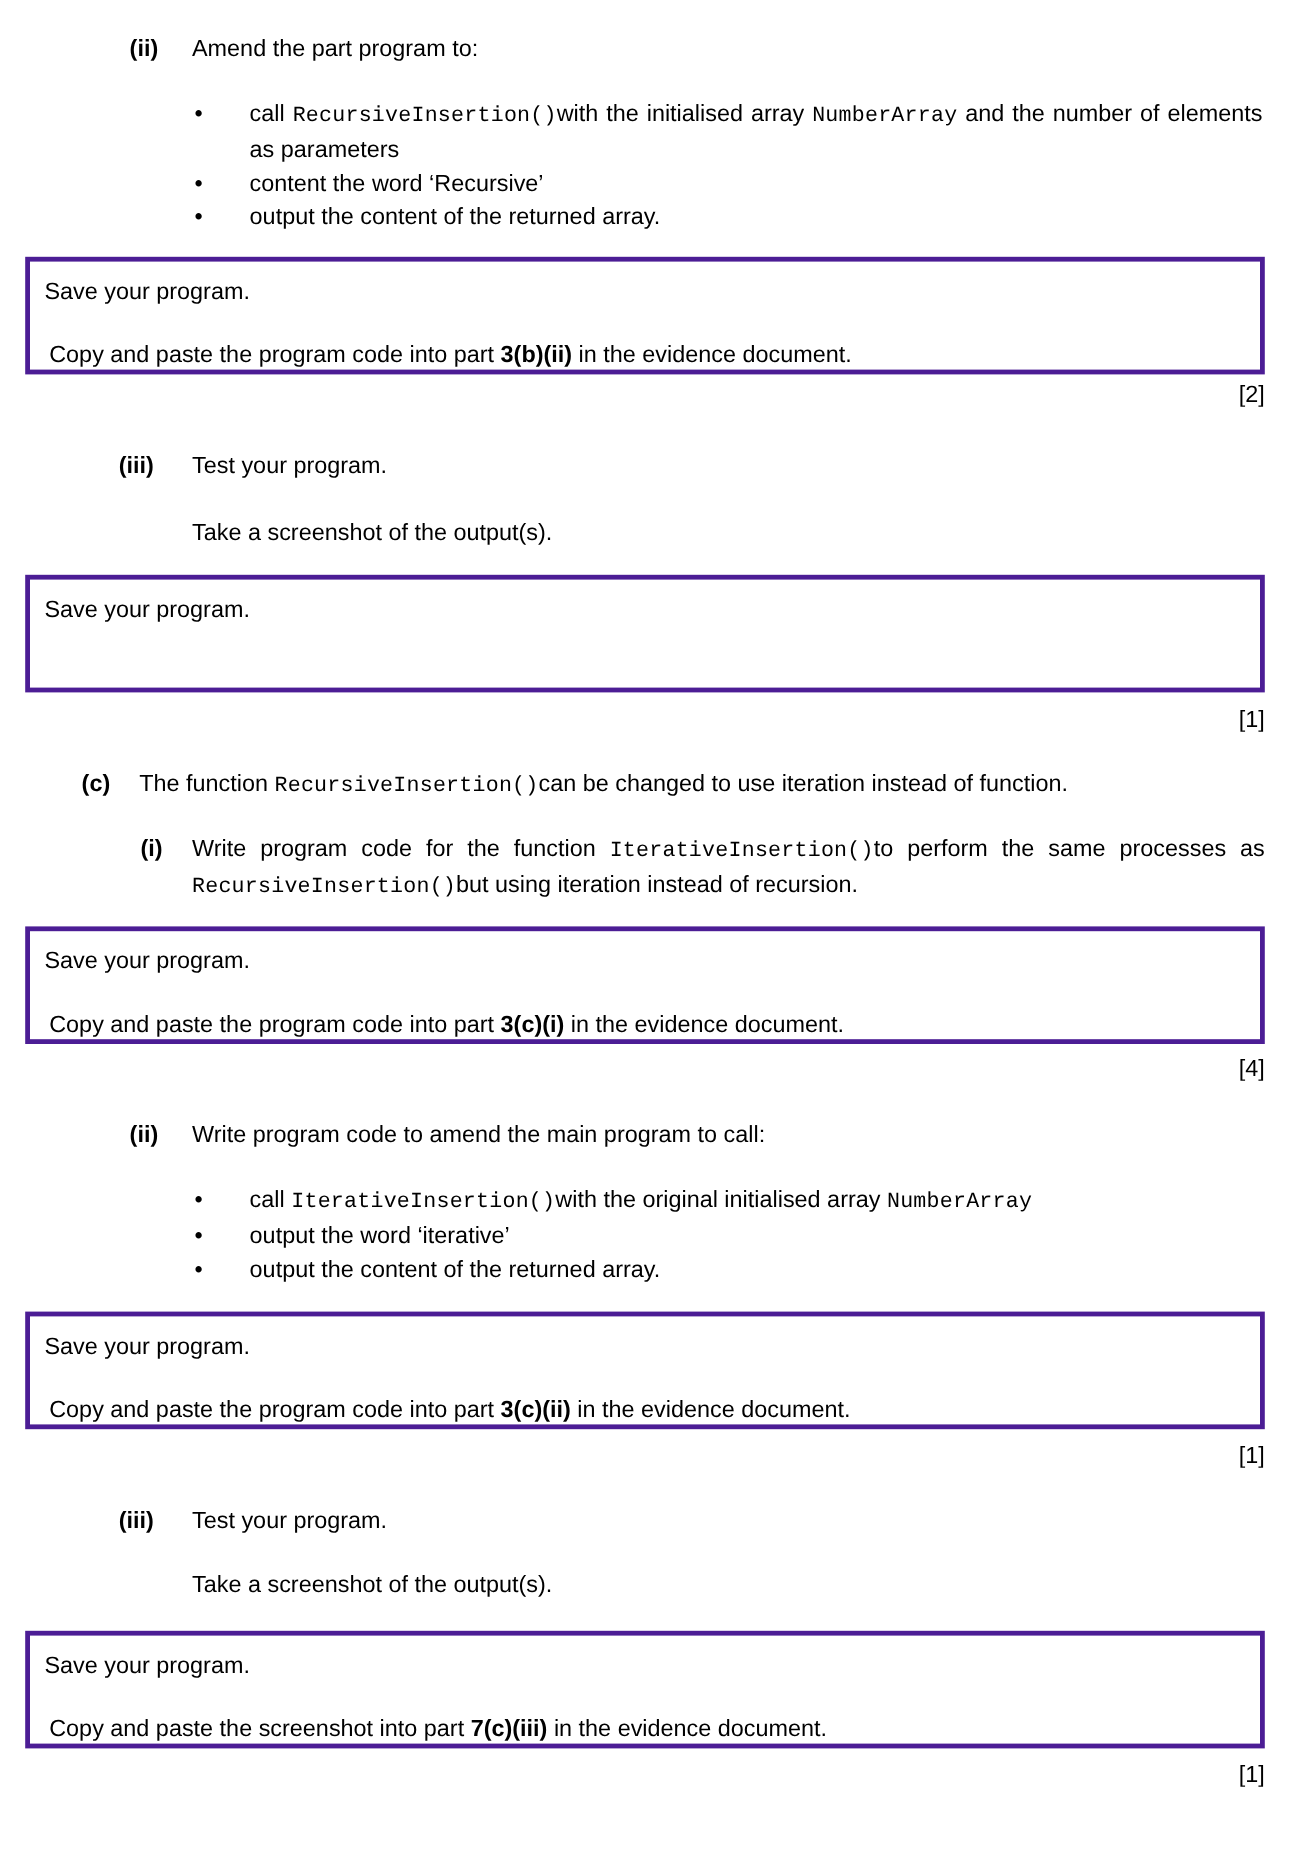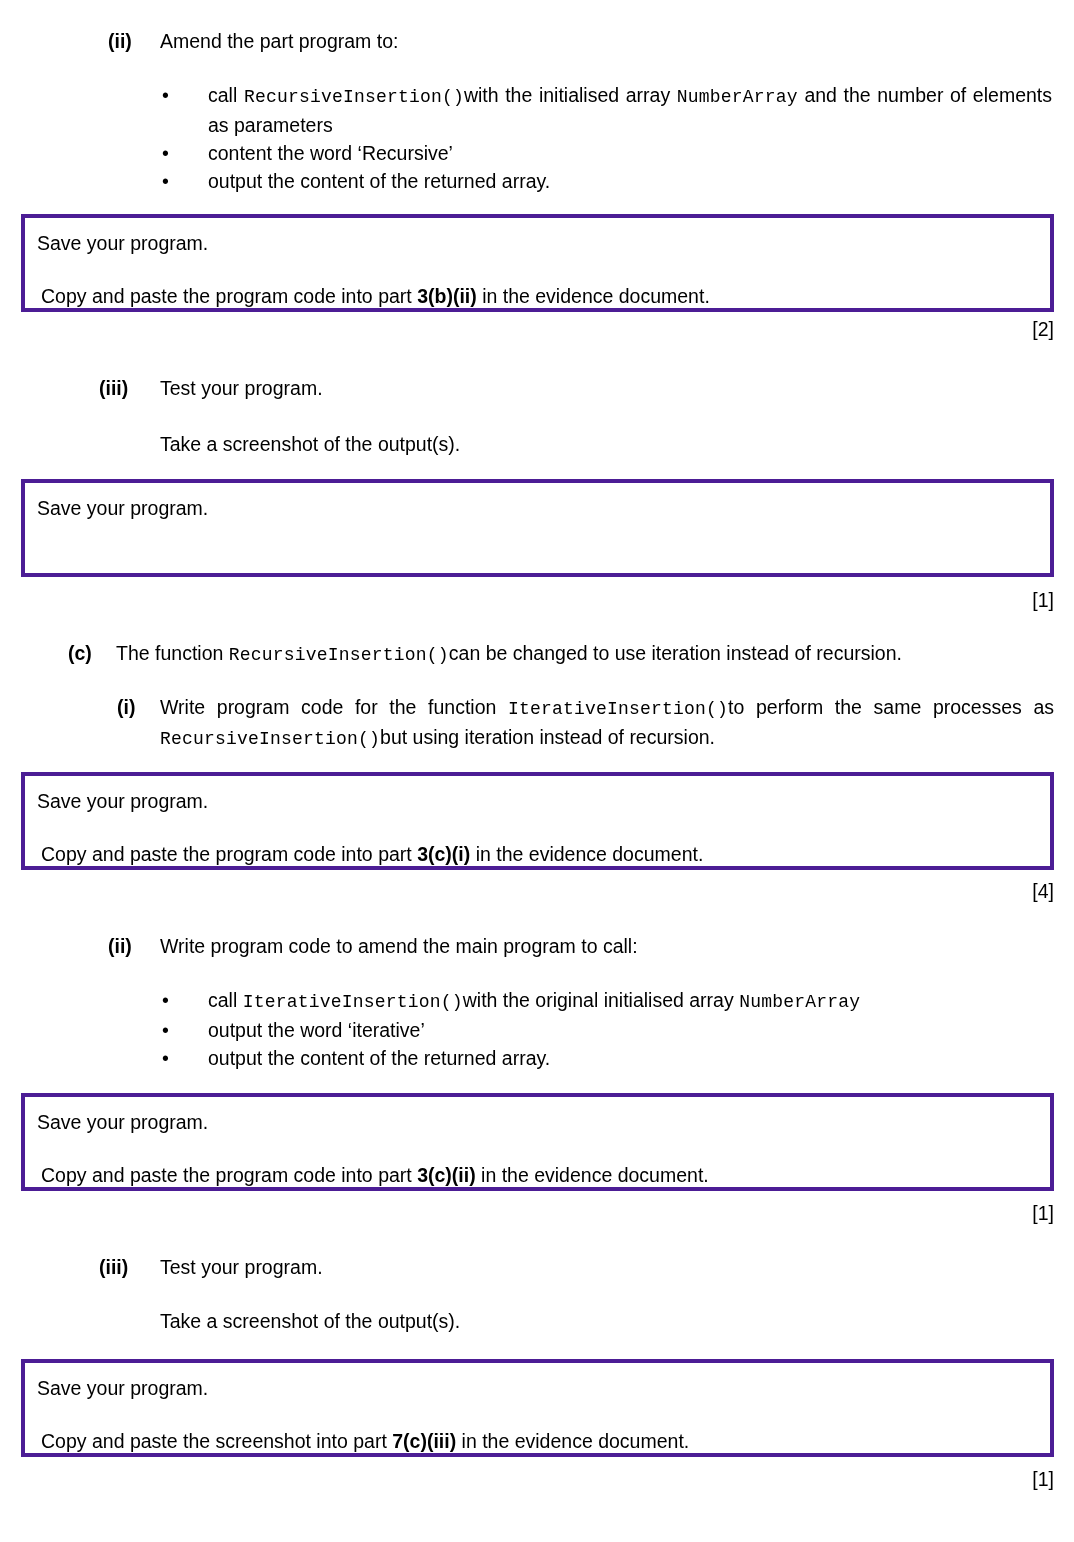--- a/index.html
+++ b/index.html
@@ -142,21 +142,21 @@
   </div>
   <div class="q-text" style="position:absolute; left:160px; top:430px;">Take a screenshot of the output(s).</div>
 
   <div class="savebox" style="left:21px; top:479px; width:1033px; height:98px;">
     <div class="line line1">Save your program.</div>
   </div>
   <div class="marks" style="left:994px; top:587px;">[1]</div>
 
   <div class="qrow" style="left:68px; top:639px; width:986px;">
     <span class="qlabel" style="width:48px;">(c)</span>
-    <span class="qbody" style="width:938px;"><span>The function </span><span class="mono">RecursiveInsertion()</span><span>can be changed to use iteration instead of recursion.</span></span>
+    <span class="qbody" style="width:938px;"><span>The function </span><span class="mono">RecursiveInsertion()</span><span>can be changed to use iteration instead of function.</span></span>
   </div>
 
   <div class="qrow" style="left:117px; top:693px; width:937px;">
     <span class="qlabel" style="width:43px;">(i)</span>
     <span class="qbody justify" style="width:894px;"><span>Write program code for the function </span><span class="mono">IterativeInsertion()</span><span>to perform the same processes as </span><span class="mono">RecursiveInsertion()</span><span>but using iteration instead of recursion.</span></span>
   </div>
 
   <div class="savebox" style="left:21px; top:772px; width:1033px; height:98px;">
     <div class="line line1">Save your program.</div>
     <div class="line line2"><span>Copy and paste the program code into part </span><span class="bold">3(c)(i)</span><span> in the evidence document.</span></div>

